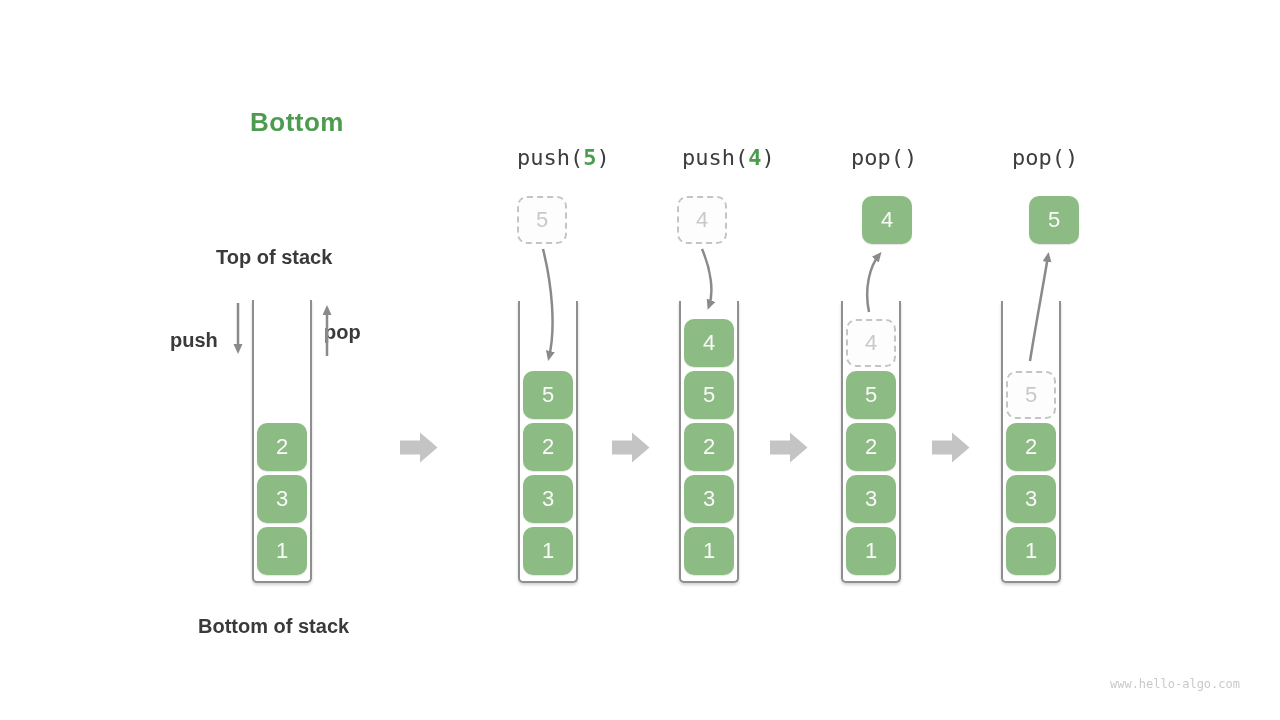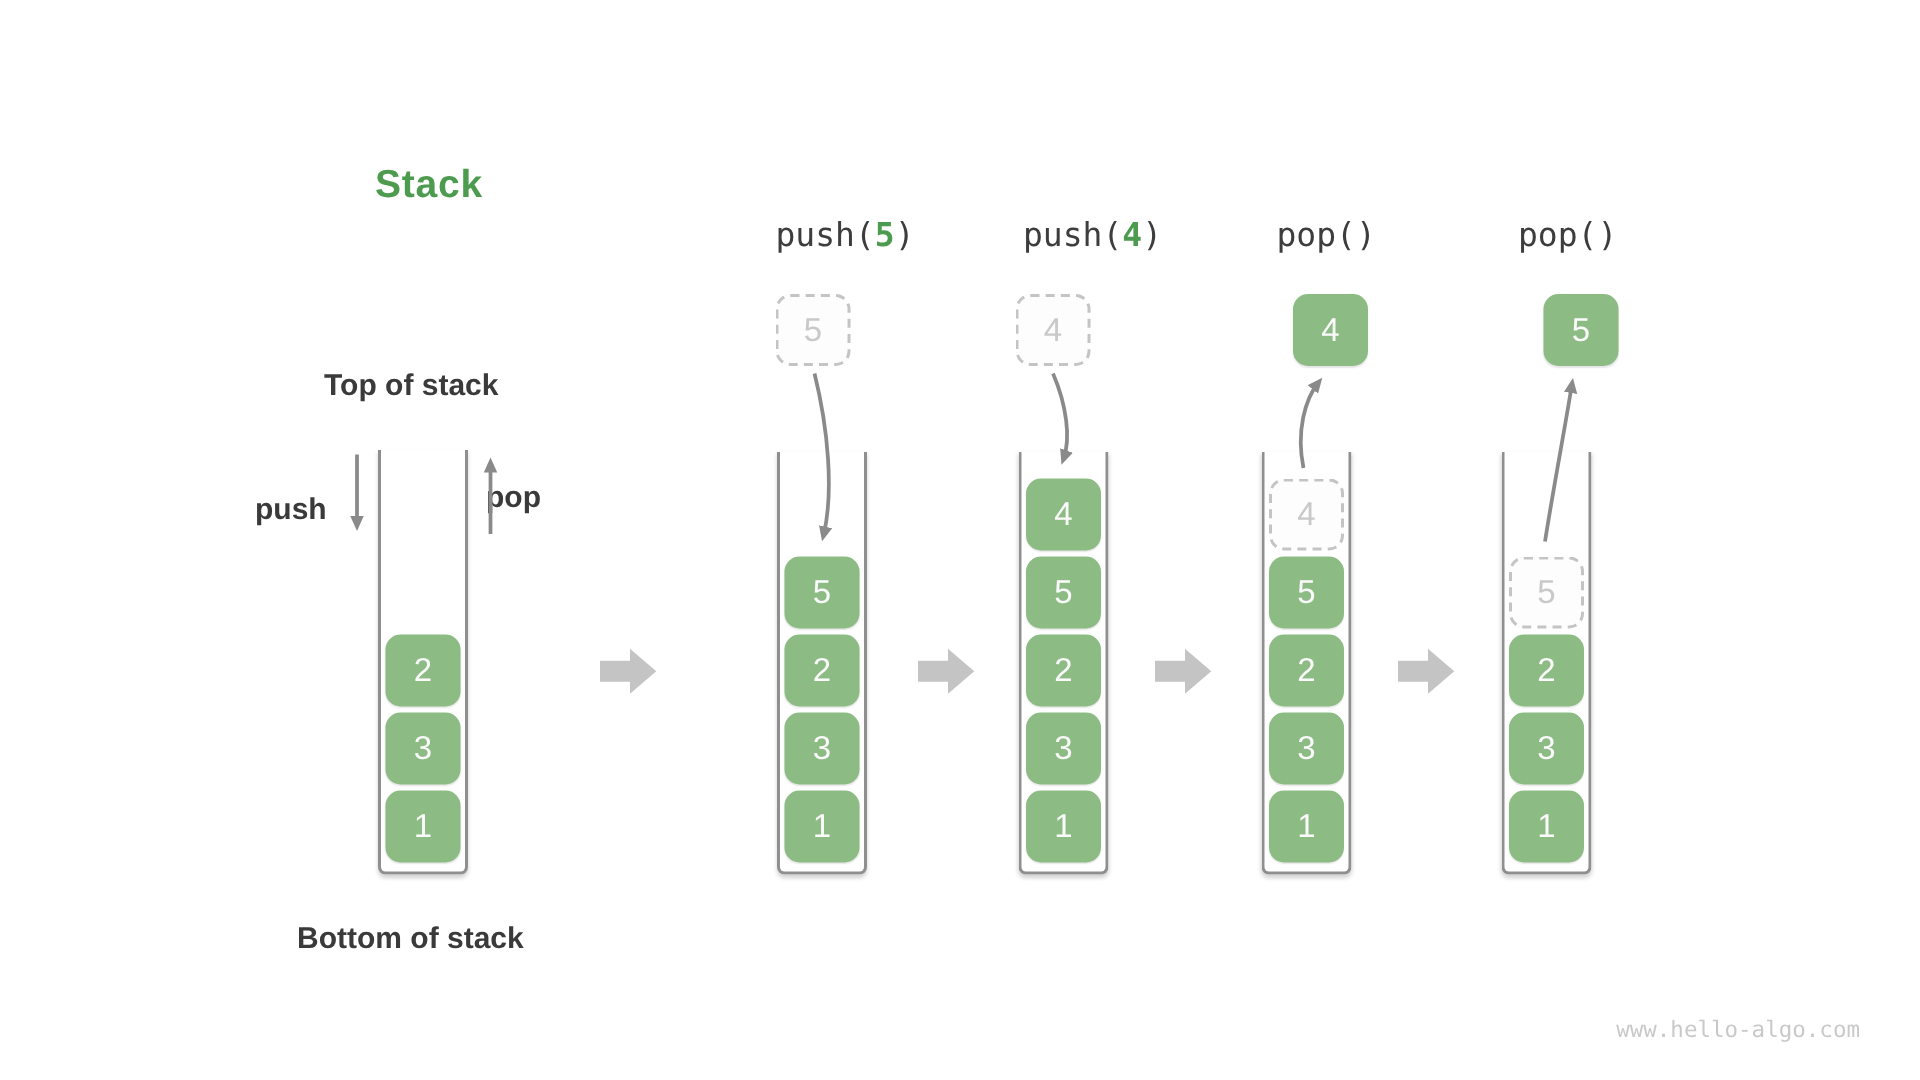--- a/index.html
+++ b/index.html
@@ -29,30 +29,30 @@
     border-radius:10px;color:#fafafa;font-size:22px;
     display:flex;align-items:center;justify-content:center;
     box-shadow:0 1px 1px rgba(0,0,0,0.10);
   }
   .cell.ghost{
     background:#fdfdfd;border:2px dashed #c4c4c4;color:#c9c9c9;
     box-shadow:none;box-sizing:border-box;
   }
   .watermark{
     font-family:"DejaVu Sans Mono","Liberation Mono",monospace;
-    font-size:15px;color:#c9c9c9;white-space:nowrap;
+    font-size:12px;color:#c9c9c9;white-space:nowrap;
   }
   svg.overlay{position:absolute;left:0;top:0;pointer-events:none;}
 </style>
 </head>
 <body>
 
 <div id="canvas">
 
-  <div class="abs title" style="left:250px;top:107px">Stack</div>
+  <div class="abs title" style="left:250px;top:107px">Bottom</div>
 
   <div class="abs lbl" style="left:216px;top:246px">Top of stack</div>
 
   <div class="abs lbl" style="left:198px;top:615px">Bottom of stack</div>
 
   <div class="abs lbl" style="left:170px;top:329px">push</div>
 
   <div class="abs lbl" style="left:324px;top:321px">pop</div>
 
   <div class="abs op" style="left:517px;top:145px"><span>push(</span><span class="green">5</span><span>)</span></div>

